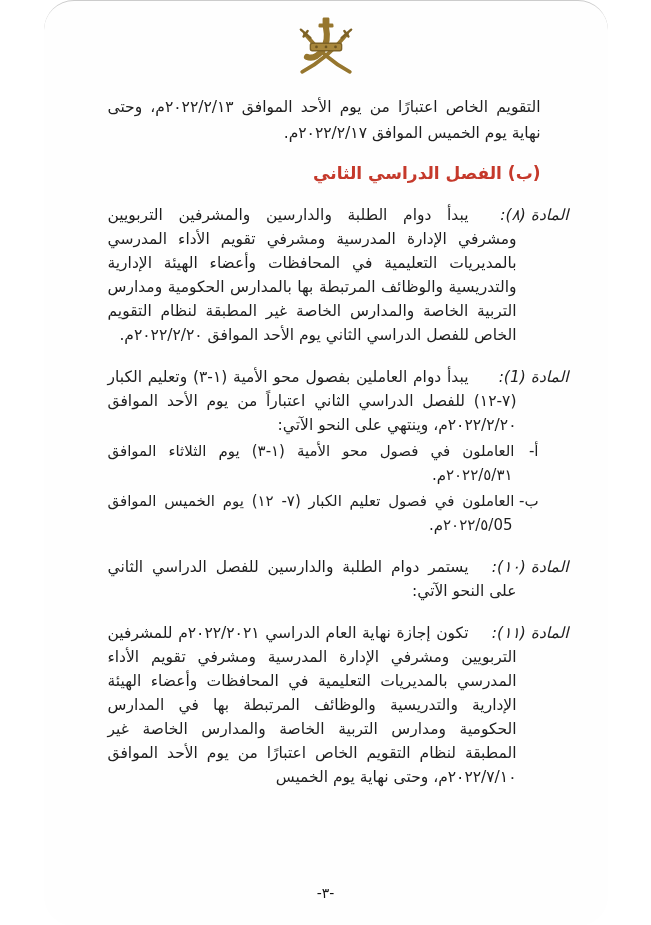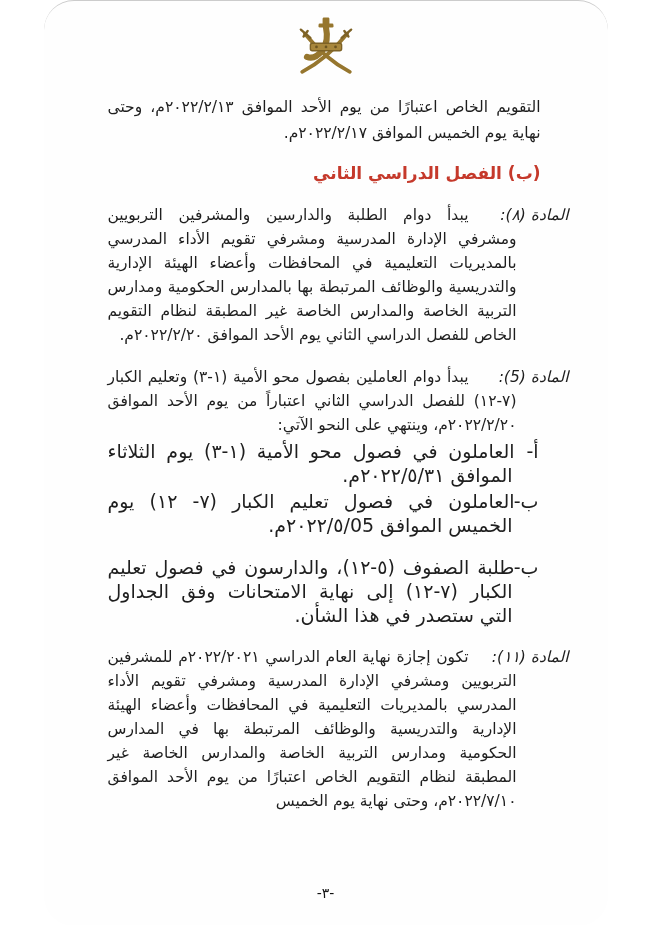--- a/index.html
+++ b/index.html
@@ -59,21 +59,21 @@
   }
   .article-label {
     display: inline-block;
     width: 100px;
     text-indent: 0;
     white-space: nowrap;
     font-style: italic;
   }
   .item {
     margin: 2px 30px 0 0;
-    font-size: 19px;
+    font-size: 15px;
     line-height: 24px;
     text-align: justify;
     padding-right: 26px;
     text-indent: -26px;
   }
   .item .marker {
     display: inline-block;
     width: 24px;
     text-indent: 0;
   }
@@ -124,27 +124,27 @@
 
     <p class="intro">التقويم الخاص اعتبارًا من يوم الأحد الموافق ٢٠٢٢/٢/١٣م، وحتى نهاية يوم الخميس الموافق ٢٠٢٢/٢/١٧م.</p>
 
     <h2 class="section-heading" style="color:#c5392b;">(ب) الفصل الدراسي الثاني</h2>
 
     <div class="article">
       <p class="article-text"><span class="article-label">المادة (٨):</span><span>يبدأ دوام الطلبة والدارسين والمشرفين التربويين ومشرفي الإدارة المدرسية ومشرفي تقويم الأداء المدرسي بالمديريات التعليمية في المحافظات وأعضاء الهيئة الإدارية والتدريسية والوظائف المرتبطة بها بالمدارس الحكومية ومدارس التربية الخاصة والمدارس الخاصة غير المطبقة لنظام التقويم الخاص للفصل الدراسي الثاني يوم الأحد الموافق ٢٠٢٢/٢/٢٠م.</span></p>
     </div>
 
     <div class="article">
-      <p class="article-text"><span class="article-label">المادة (5):</span><span>يبدأ دوام العاملين بفصول محو الأمية (١-٣) وتعليم الكبار (٧-١٢) للفصل الدراسي الثاني اعتباراً من يوم الأحد الموافق ٢٠٢٢/٢/٢٠م، وينتهي على النحو الآتي:</span></p>
+      <p class="article-text"><span class="article-label">المادة (1):</span><span>يبدأ دوام العاملين بفصول محو الأمية (١-٣) وتعليم الكبار (٧-١٢) للفصل الدراسي الثاني اعتباراً من يوم الأحد الموافق ٢٠٢٢/٢/٢٠م، وينتهي على النحو الآتي:</span></p>
       <p class="item"><span class="marker">أ-</span><span>العاملون في فصول محو الأمية (١-٣) يوم الثلاثاء الموافق ٢٠٢٢/٥/٣١م.</span></p>
       <p class="item"><span class="marker">ب-</span><span>العاملون في فصول تعليم الكبار (٧- ١٢) يوم الخميس الموافق ٢٠٢٢/٥/05م.</span></p>
     </div>
 
     <div class="article">
-      <p class="item"><span class="marker">ب-</span><span>طلبة الصفوف (٥-١٢)، والدارسون في فصول تعليم الكبار (٧-١٢) إلى نهاية الامتحانات وفق الجداول التي ستصدر في هذا الشأن.</span></p>
+      <p class="article-text"><span class="article-label">المادة (١٠):</span><span>يستمر دوام الطلبة والدارسين للفصل الدراسي الثاني على النحو الآتي:</span></p>
     </div>
 
     <div class="article">
       <p class="article-text"><span class="article-label">المادة (١١):</span><span>تكون إجازة نهاية العام الدراسي ٢٠٢٢/٢٠٢١م للمشرفين التربويين ومشرفي الإدارة المدرسية ومشرفي تقويم الأداء المدرسي بالمديريات التعليمية في المحافظات وأعضاء الهيئة الإدارية والتدريسية والوظائف المرتبطة بها في المدارس الحكومية ومدارس التربية الخاصة والمدارس الخاصة غير المطبقة لنظام التقويم الخاص اعتبارًا من يوم الأحد الموافق ٢٠٢٢/٧/١٠م، وحتى نهاية يوم الخميس</span></p>
     </div>
 
   </div>
 
   <div class="page-number">-٣-</div>
 

